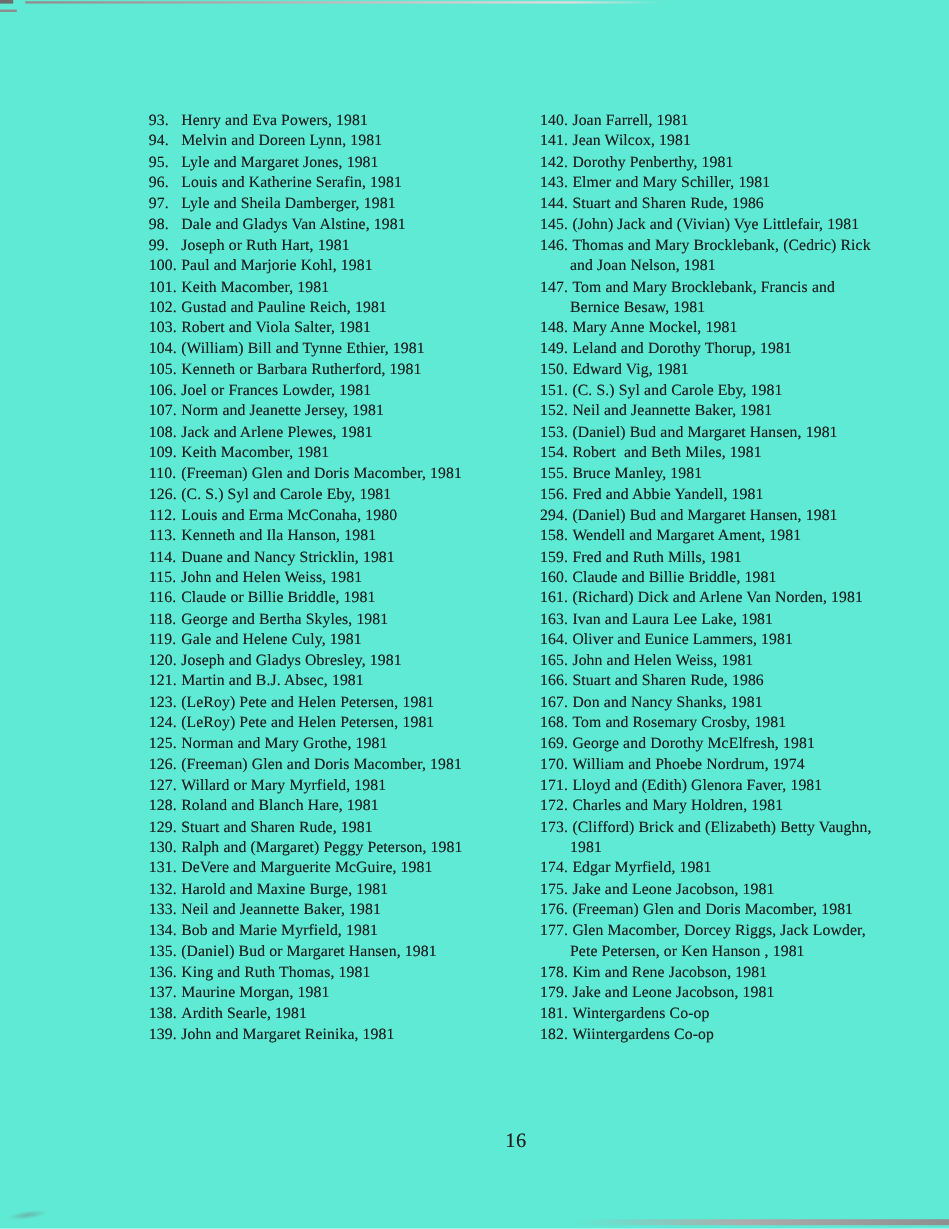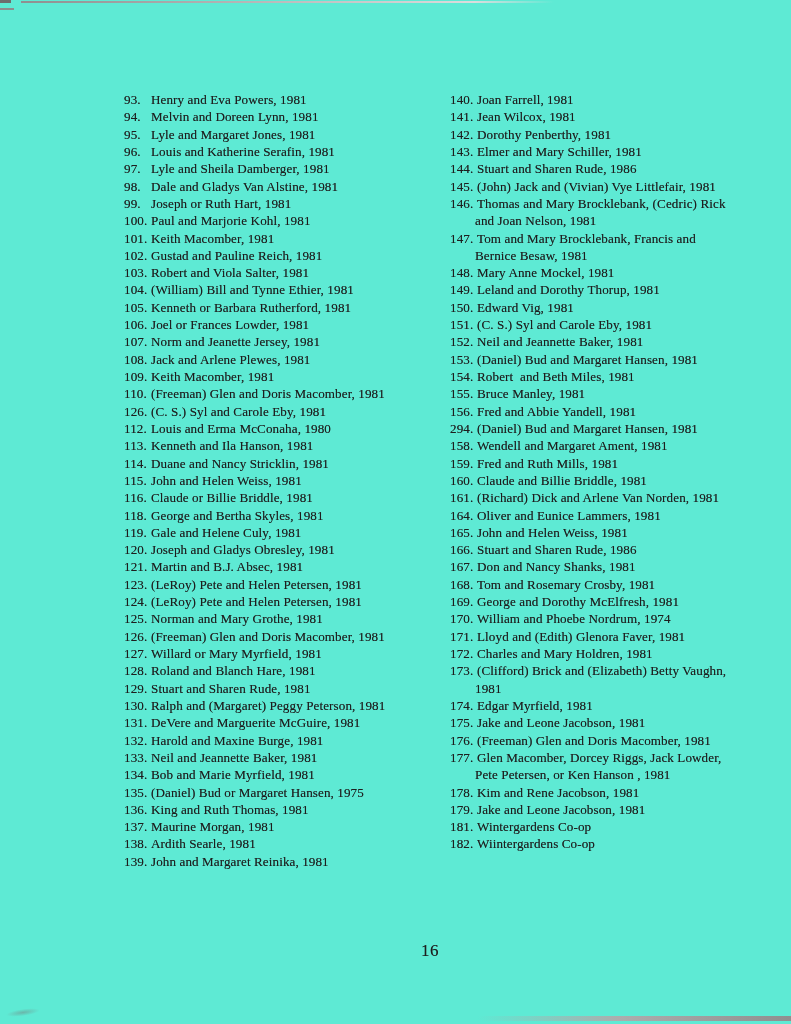--- a/index.html
+++ b/index.html
@@ -115,21 +115,21 @@
       <div class="entry"><span class="num">125.</span><span class="txt">Norman and Mary Grothe, 1981</span></div>
       <div class="entry"><span class="num">126.</span><span class="txt">(Freeman) Glen and Doris Macomber, 1981</span></div>
       <div class="entry"><span class="num">127.</span><span class="txt">Willard or Mary Myrfield, 1981</span></div>
       <div class="entry"><span class="num">128.</span><span class="txt">Roland and Blanch Hare, 1981</span></div>
       <div class="entry"><span class="num">129.</span><span class="txt">Stuart and Sharen Rude, 1981</span></div>
       <div class="entry"><span class="num">130.</span><span class="txt">Ralph and (Margaret) Peggy Peterson, 1981</span></div>
       <div class="entry"><span class="num">131.</span><span class="txt">DeVere and Marguerite McGuire, 1981</span></div>
       <div class="entry"><span class="num">132.</span><span class="txt">Harold and Maxine Burge, 1981</span></div>
       <div class="entry"><span class="num">133.</span><span class="txt">Neil and Jeannette Baker, 1981</span></div>
       <div class="entry"><span class="num">134.</span><span class="txt">Bob and Marie Myrfield, 1981</span></div>
-      <div class="entry"><span class="num">135.</span><span class="txt">(Daniel) Bud or Margaret Hansen, 1975</span></div>
+      <div class="entry"><span class="num">135.</span><span class="txt">(Daniel) Bud or Margaret Hansen, 1981</span></div>
       <div class="entry"><span class="num">136.</span><span class="txt">King and Ruth Thomas, 1981</span></div>
       <div class="entry"><span class="num">137.</span><span class="txt">Maurine Morgan, 1981</span></div>
       <div class="entry"><span class="num">138.</span><span class="txt">Ardith Searle, 1981</span></div>
       <div class="entry"><span class="num">139.</span><span class="txt">John and Margaret Reinika, 1981</span></div>
     </div>
   <div class="col col-right" id="col-right">
       <div class="entry"><span class="num">140.</span><span class="txt">Joan Farrell, 1981</span></div>
       <div class="entry"><span class="num">141.</span><span class="txt">Jean Wilcox, 1981</span></div>
       <div class="entry"><span class="num">142.</span><span class="txt">Dorothy Penberthy, 1981</span></div>
       <div class="entry"><span class="num">143.</span><span class="txt">Elmer and Mary Schiller, 1981</span></div>
@@ -146,20 +146,21 @@
       <div class="entry"><span class="num">152.</span><span class="txt">Neil and Jeannette Baker, 1981</span></div>
       <div class="entry"><span class="num">153.</span><span class="txt">(Daniel) Bud and Margaret Hansen, 1981</span></div>
       <div class="entry"><span class="num">154.</span><span class="txt">Robert  and Beth Miles, 1981</span></div>
       <div class="entry"><span class="num">155.</span><span class="txt">Bruce Manley, 1981</span></div>
       <div class="entry"><span class="num">156.</span><span class="txt">Fred and Abbie Yandell, 1981</span></div>
       <div class="entry"><span class="num">294.</span><span class="txt">(Daniel) Bud and Margaret Hansen, 1981</span></div>
       <div class="entry"><span class="num">158.</span><span class="txt">Wendell and Margaret Ament, 1981</span></div>
       <div class="entry"><span class="num">159.</span><span class="txt">Fred and Ruth Mills, 1981</span></div>
       <div class="entry"><span class="num">160.</span><span class="txt">Claude and Billie Briddle, 1981</span></div>
       <div class="entry"><span class="num">161.</span><span class="txt">(Richard) Dick and Arlene Van Norden, 1981</span></div>
+      <div class="entry"><span class="num">163.</span><span class="txt">Ivan and Laura Lee Lake, 1981</span></div>
       <div class="entry"><span class="num">164.</span><span class="txt">Oliver and Eunice Lammers, 1981</span></div>
       <div class="entry"><span class="num">165.</span><span class="txt">John and Helen Weiss, 1981</span></div>
       <div class="entry"><span class="num">166.</span><span class="txt">Stuart and Sharen Rude, 1986</span></div>
       <div class="entry"><span class="num">167.</span><span class="txt">Don and Nancy Shanks, 1981</span></div>
       <div class="entry"><span class="num">168.</span><span class="txt">Tom and Rosemary Crosby, 1981</span></div>
       <div class="entry"><span class="num">169.</span><span class="txt">George and Dorothy McElfresh, 1981</span></div>
       <div class="entry"><span class="num">170.</span><span class="txt">William and Phoebe Nordrum, 1974</span></div>
       <div class="entry"><span class="num">171.</span><span class="txt">Lloyd and (Edith) Glenora Faver, 1981</span></div>
       <div class="entry"><span class="num">172.</span><span class="txt">Charles and Mary Holdren, 1981</span></div>
       <div class="entry"><span class="num">173.</span><span class="txt">(Clifford) Brick and (Elizabeth) Betty Vaughn,

